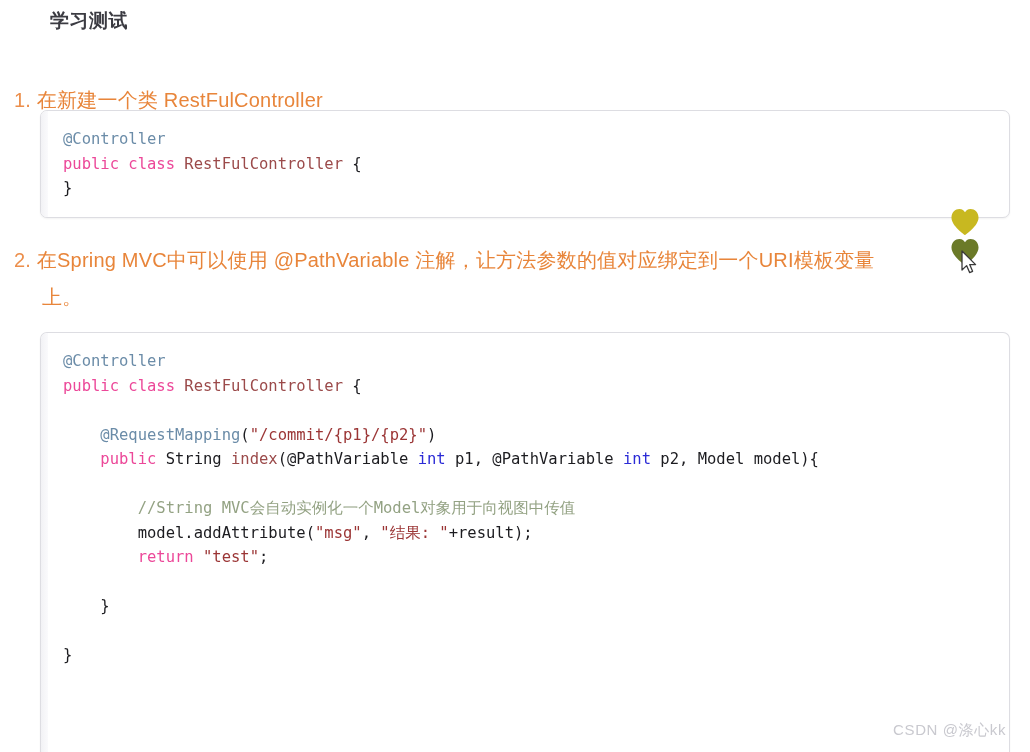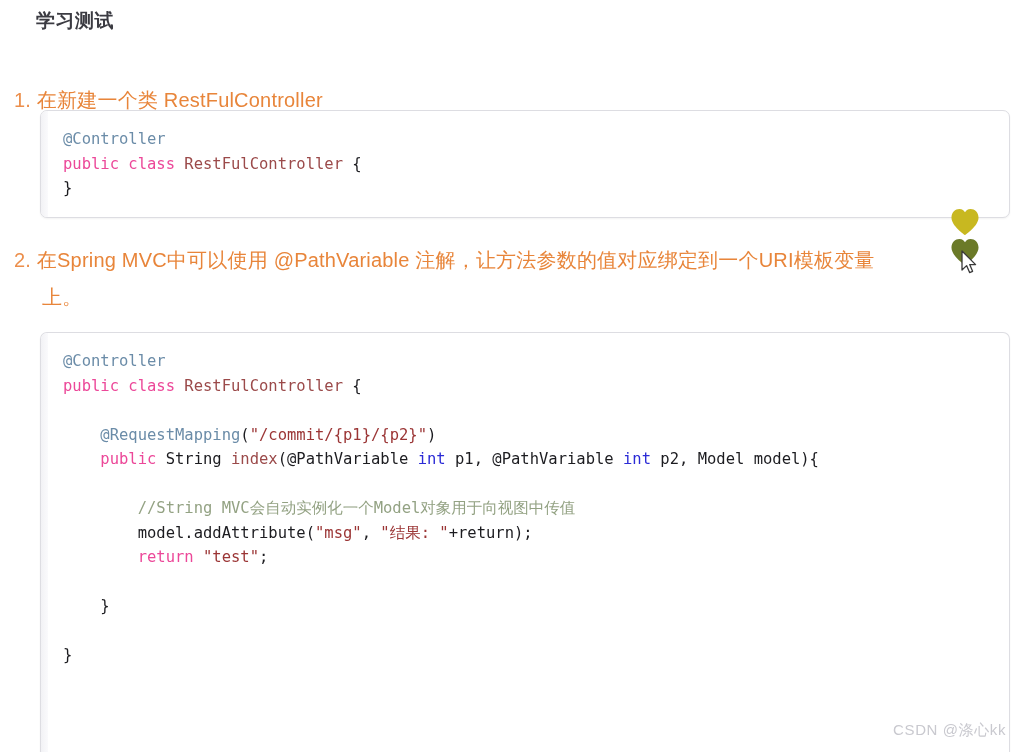--- a/index.html
+++ b/index.html
@@ -12,21 +12,21 @@
     height: 752px;
     position: relative;
     overflow: hidden;
     font-family: "Liberation Sans", "DejaVu Sans", sans-serif;
     -webkit-font-smoothing: antialiased;
   }
 
   
   #page-title {
     position: absolute;
-    left: 36px;
+    left: 50px;
     top: 8px;
     font-size: 19px;
     font-weight: bold;
     color: #3b3b42;
     letter-spacing: 0.5px;
   }
 
   
   .list-item {
     position: absolute;
@@ -164,21 +164,21 @@
 <div id="item-2-line2">上。</div>
 
 <div class="code-block" id="code-block-2">
     <div class="code-line"><span class="tok-anno">@Controller</span></div>
     <div class="code-line"><span class="tok-kw">public</span><span class="tok-plain"> </span><span class="tok-kw">class</span><span class="tok-plain"> </span><span class="tok-cls">RestFulController</span><span class="tok-plain"> {</span></div>
     <div class="code-line">&nbsp;</div>
     <div class="code-line"><span class="tok-plain">    </span><span class="tok-anno">@RequestMapping</span><span class="tok-plain">(</span><span class="tok-str">"/commit/{p1}/{p2}"</span><span class="tok-plain">)</span></div>
     <div class="code-line"><span class="tok-plain">    </span><span class="tok-kw">public</span><span class="tok-plain"> </span><span class="tok-plain">String</span><span class="tok-plain"> </span><span class="tok-cls">index</span><span class="tok-plain">(@PathVariable </span><span class="tok-type">int</span><span class="tok-plain"> p1, @PathVariable </span><span class="tok-type">int</span><span class="tok-plain"> p2, Model model){</span></div>
     <div class="code-line">&nbsp;</div>
     <div class="code-line"><span class="tok-cmt">        //String MVC会自动实例化一个Model对象用于向视图中传值</span></div>
-    <div class="code-line"><span class="tok-plain">        model.addAttribute(</span><span class="tok-str">"msg"</span><span class="tok-plain">, </span><span class="tok-str">"结果: "</span><span class="tok-plain">+return);</span></div>
+    <div class="code-line"><span class="tok-plain">        model.addAttribute(</span><span class="tok-str">"msg"</span><span class="tok-plain">, </span><span class="tok-str">"结果: "</span><span class="tok-plain">+result);</span></div>
     <div class="code-line"><span class="tok-plain">        </span><span class="tok-kw">return</span><span class="tok-plain"> </span><span class="tok-str">"test"</span><span class="tok-plain">;</span></div>
     <div class="code-line">&nbsp;</div>
     <div class="code-line"><span class="tok-plain">    }</span></div>
     <div class="code-line">&nbsp;</div>
     <div class="code-line"><span class="tok-plain">}</span></div>
   </div>
 
 <div class="heart" id="heart-top">
   <svg viewBox="0 0 32 30" xmlns="http://www.w3.org/2000/svg">
     <path d="M16 29 C16 29 1.5 19.5 1.5 10.2 C1.5 4.6 5.6 1 10 1 C13.1 1 15.2 2.8 16 4.6 C16.8 2.8 18.9 1 22 1 C26.4 1 30.5 4.6 30.5 10.2 C30.5 19.5 16 29 16 29 Z" fill="#c8b820"></path>

